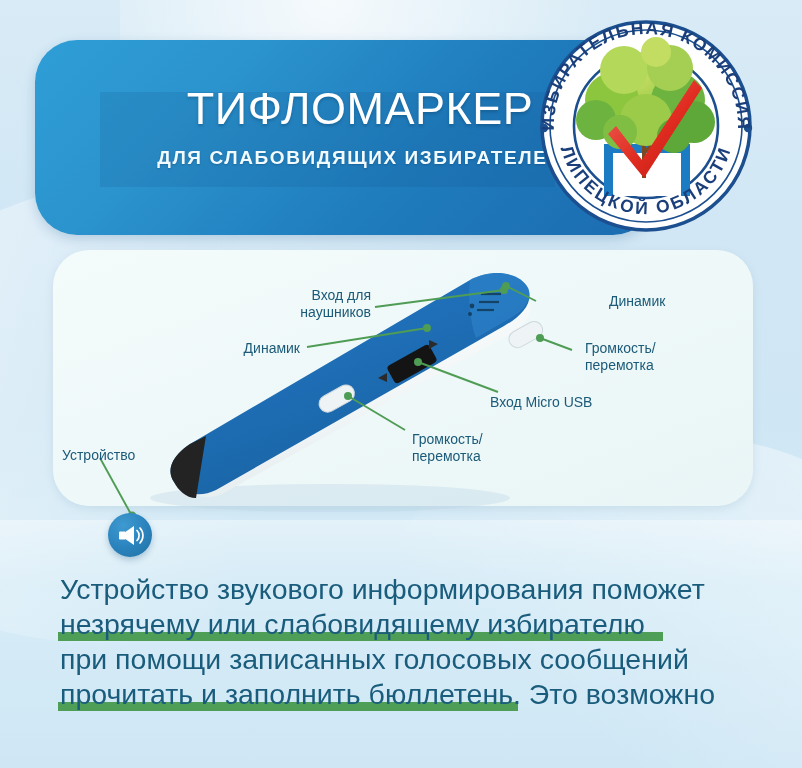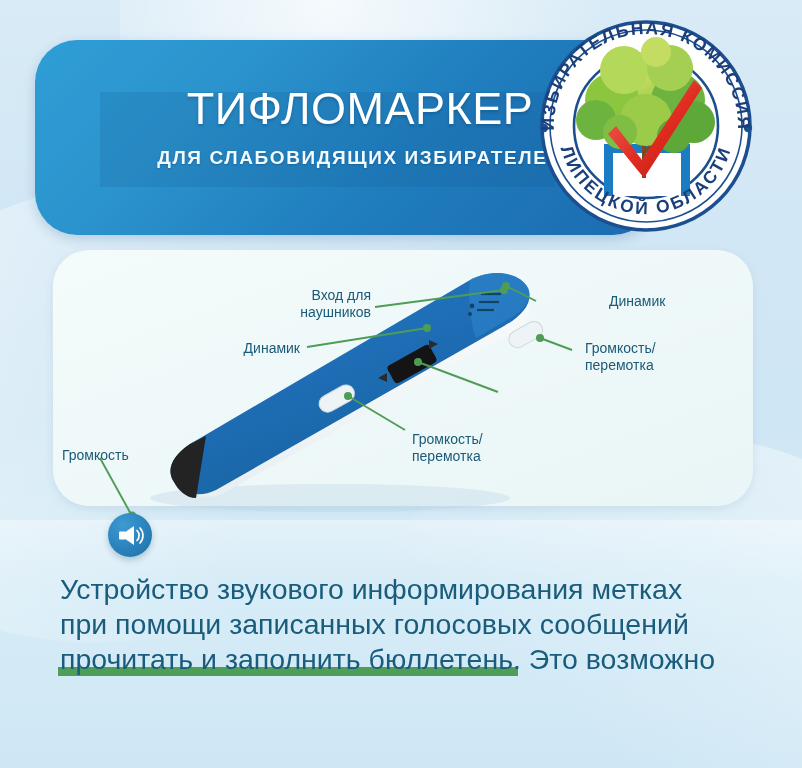--- a/index.html
+++ b/index.html
@@ -332,43 +332,48 @@
   <div class="callout ta-right" style="left:226px; top:287px; width:145px;">Вход для
 наушников</div>
 
   <div class="callout ta-right" style="left:160px; top:340px; width:140px;">Динамик</div>
 
   <div class="callout ta-left" style="left:609px; top:293px; width:150px;">Динамик</div>
 
   <div class="callout ta-left" style="left:585px; top:340px; width:160px;">Громкость/
 перемотка</div>
 
+  <div class="callout ta-left" style="left:490px; top:394px; width:180px;">Вход Micro USB</div>
 
   <div class="callout ta-left" style="left:412px; top:431px; width:150px;">Громкость/
 перемотка</div>
 
-  <div class="callout ta-left" style="left:62px; top:447px; width:150px;">Громкость</div>
+  <div class="callout ta-left" style="left:62px; top:447px; width:150px;">Устройство</div>
 
   <div class="speaker-badge">
     <svg width="44" height="44" viewBox="0 0 44 44" xmlns="http://www.w3.org/2000/svg">
       <g fill="#ffffff">
         <rect x="11" y="18.5" width="7" height="8" rx="1"></rect>
         <path d="M18 18.5 L26 13 L26 32 L18 26.5 Z"></path>
       </g>
       <g stroke="#ffffff" stroke-width="1.7" fill="none" stroke-linecap="round">
         <path d="M29 17.5 a7 7 0 0 1 0 10"></path>
         <path d="M32 15 a11 11 0 0 1 0 15"></path>
       </g>
     </svg>
   </div>
 
   <div class="paragraph">
     <span class="para-line">
       
-      <span class="txt">Устройство звукового информирования метках</span>
+      <span class="txt">Устройство звукового информирования поможет</span>
+    </span>
+    <span class="para-line">
+      <span class="hl" style="width:605px;"></span>
+      <span class="txt">незрячему или слабовидящему избирателю</span>
     </span>
     <span class="para-line">
       
       <span class="txt">при помощи записанных голосовых сообщений</span>
     </span>
     <span class="para-line">
       <span class="hl" style="width:460px;"></span>
       <span class="txt">прочитать и заполнить бюллетень. Это возможно</span>
     </span>
   </div>

